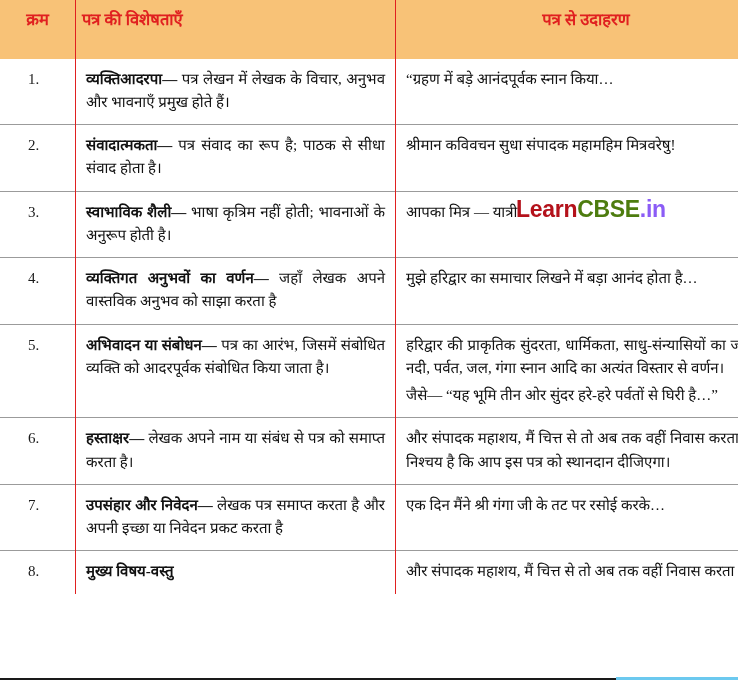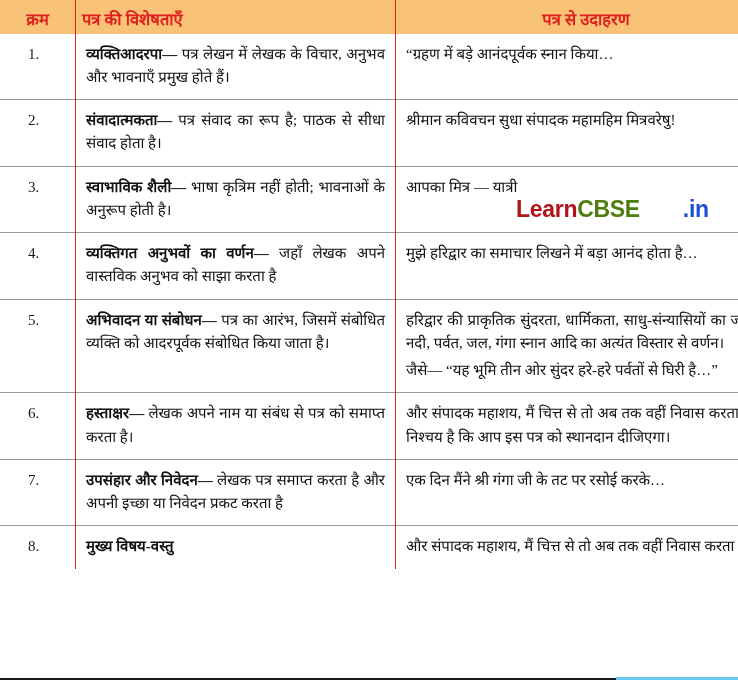--- a/index.html
+++ b/index.html
@@ -27,21 +27,21 @@
     width: 738px;
     border-collapse: collapse;
     table-layout: fixed;
   }
 
   
   thead tr.header-row {
     background: #f8c277;
   }
   thead th {
-    padding: 10px 6px 3px 6px;
+    padding: 10px 6px 28px 6px;
     color: #e02020;
     font-weight: bold;
     font-size: 16.5px;
     line-height: 1.25;
     vertical-align: middle;
     border: none;
   }
   th.col-sno  { width: 63px;  text-align: center; }
   th.col-feat { width: 307px; text-align: left; }
   th.col-ex   { width: 368px; text-align: center; }
@@ -136,21 +136,21 @@
     top: 196px;
     font-family: "Liberation Sans", sans-serif;
     font-weight: bold;
     font-size: 23px;
     letter-spacing: -0.3px;
     white-space: nowrap;
     pointer-events: none;
   }
   .wm-learn { color: #b4121b; margin-top: 6px; }
   .wm-cbse  { color: #4d7c0f; }
-  .wm-in    { color: #1d4ed8; margin-left: 43px; }
+  .wm-in    { color: #8b5cf6; }
 </style>
 </head>
 <body>
 
 <div class="table-wrap">
 
   <table class="letter-table">
     <thead>
       <tr class="header-row">
         <th class="col-sno">क्रम</th>

